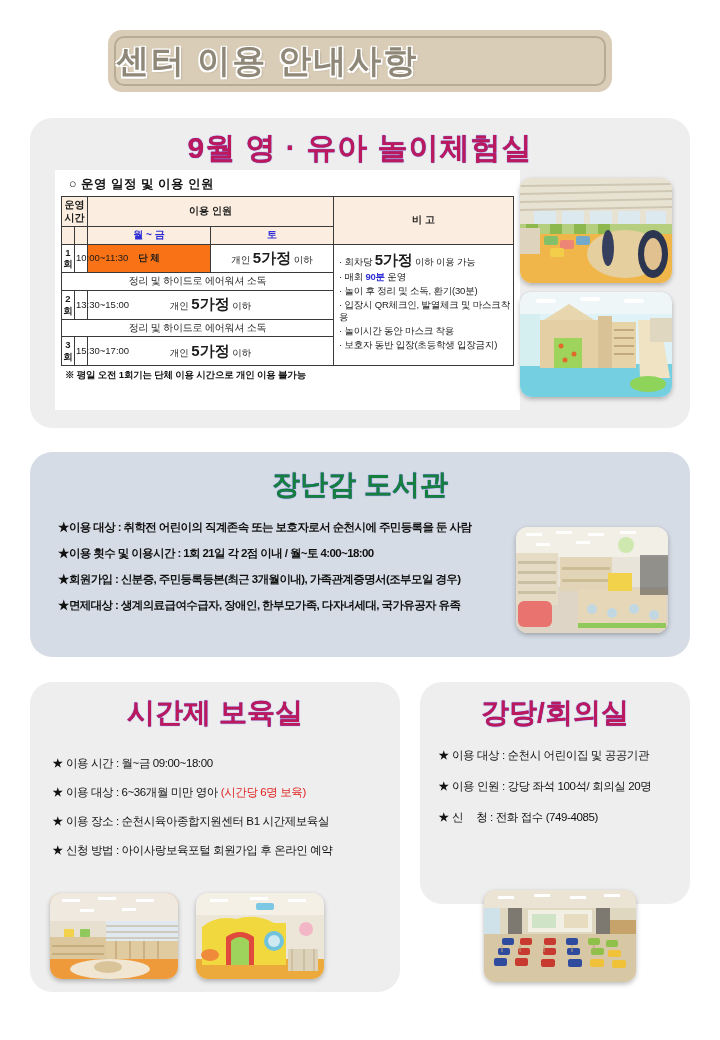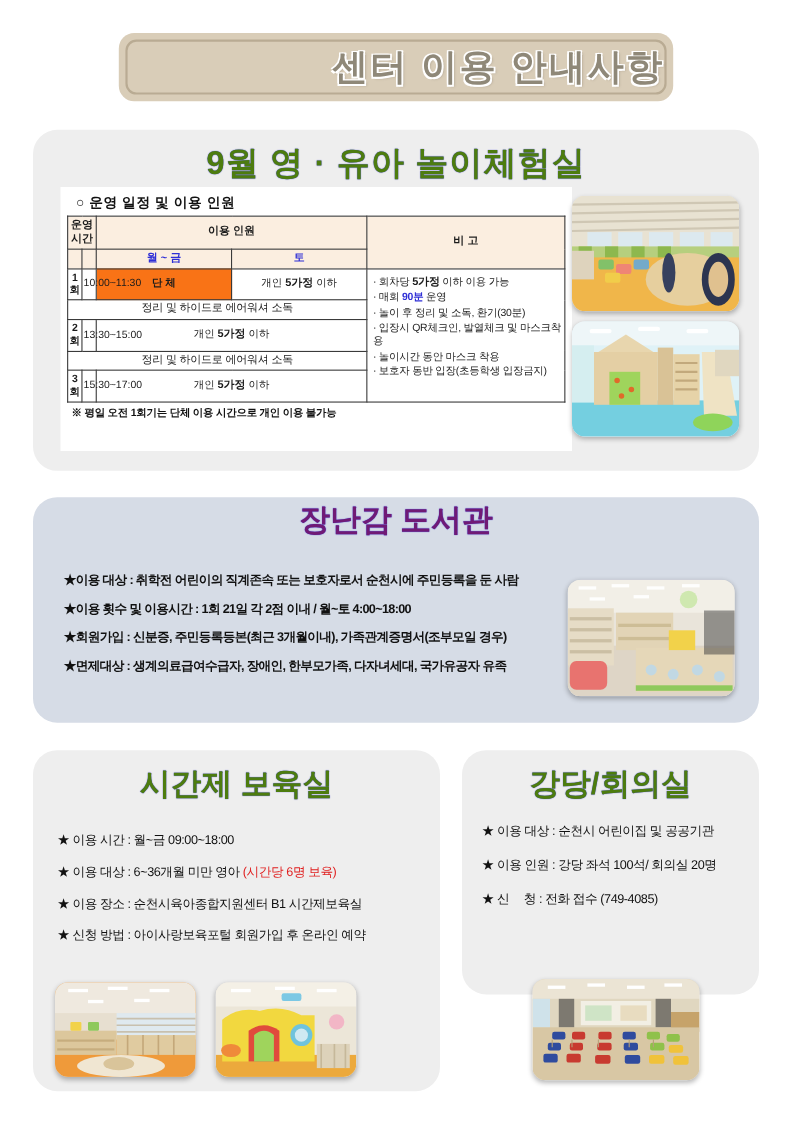--- a/index.html
+++ b/index.html
@@ -19,21 +19,21 @@
     left: 108px; top: 30px;
     width: 504px; height: 62px;
     background: #d9cdb8;
     border-radius: 14px;
     padding: 6px;
   }
   .title-inner {
     width: 100%; height: 100%;
     border: 2px solid #b9ab93;
     border-radius: 10px;
-    display: flex; align-items: center; justify-content: flex-end;
+    display: flex; align-items: center; justify-content: flex-start;
   }
   .title-text {
     font-size: 33px;
     font-weight: bold;
     color: #8f8878;
     letter-spacing: 2px;
     text-shadow:
       -1.5px -1.5px 0 #ffffff,
        1.5px -1.5px 0 #ffffff,
       -1.5px  1.5px 0 #ffffff,
@@ -45,21 +45,21 @@
   .panel { position: absolute; border-radius: 22px; }
 
   
   #panel-play {
     left: 30px; top: 118px;
     width: 660px; height: 310px;
     background: #eeeeee;
   }
   .head-blue {
     text-align: center;
-    color: #4d7c0f;
+    color: #be185d;
     font-weight: bold;
     text-shadow: 0 0 1px #2f2fd6;
   }
   #play-title { font-size: 30px; padding-top: 10px; letter-spacing: 1px; }
 
   .sched-box {
     position: absolute;
     left: 25px; top: 52px;
     width: 465px; height: 240px;
     background: #ffffff;
@@ -85,21 +85,21 @@
     padding: 2px 1px;
     line-height: 1.25;
   }
   table.sched th { background: #fbeee0; font-weight: bold; font-size: 10px; }
   .c-round  { width: 26px; font-weight: bold; }
   .c-time   { width: 78px; }
   .c-wk     { width: 50px; }
   .c-sat    { width: 80px; }
   .c-note   { width: 180px; }
   .cell-group { background: #f97316; font-weight: bold; }
-  .big { font-size: 10px; font-weight: bold; }
+  .big { font-size: 15px; font-weight: bold; }
   .clean-row td {
     background: #ffffff;
     font-size: 10px;
     letter-spacing: -.2px;
     padding: 3px 0;
   }
   .note-cell {
     text-align: left !important;
     vertical-align: top;
     padding: 4px 3px 4px 5px !important;
@@ -128,21 +128,21 @@
   #photo-time-1 { left: 50px;  top: 893px; width: 128px; height: 86px; }
   #photo-time-2 { left: 196px; top: 893px; width: 128px; height: 86px; }
   #photo-hall   { left: 484px; top: 890px; width: 152px; height: 92px; }
 
   
   #panel-lib {
     left: 30px; top: 452px;
     width: 660px; height: 205px;
     background: #d6dce6;
   }
-  #lib-title { font-size: 28px; padding-top: 2px; color: #701a75; }
+  #lib-title { font-size: 28px; padding-top: 14px; color: #15803d; }
   .lib-list {
     position: absolute;
     left: 28px; top: 68px;
     width: 470px;
   }
   .lib-list li {
     list-style: none;
     font-size: 11.5px;
     color: #111;
     margin-bottom: 11px;

